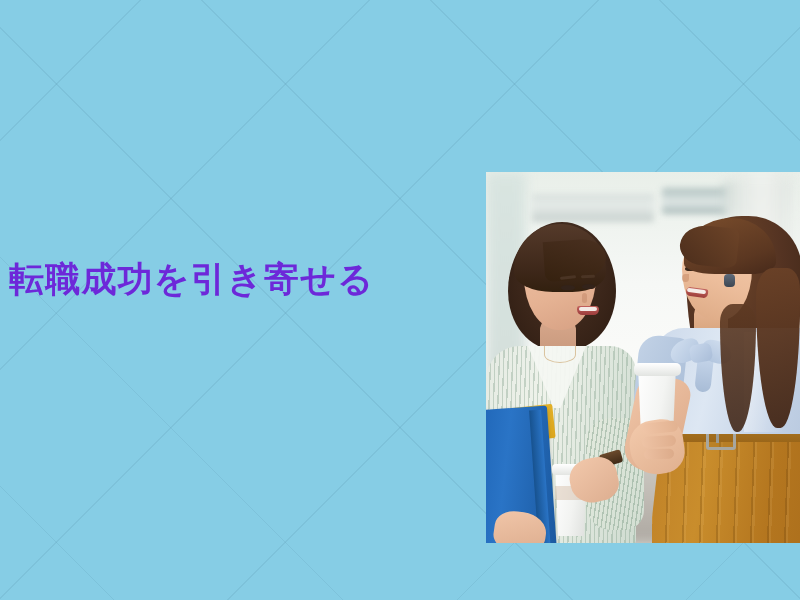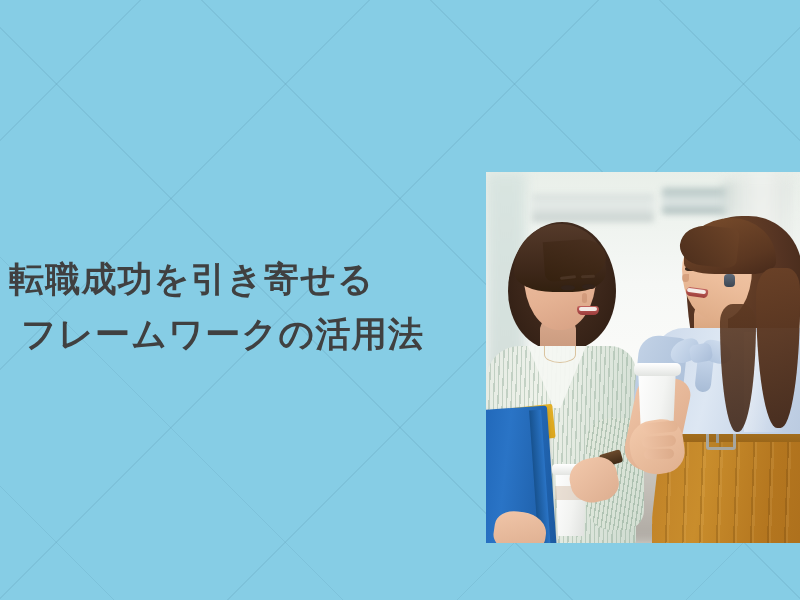--- a/index.html
+++ b/index.html
@@ -76,21 +76,21 @@
     background-size: 16px 9px;
     background-repeat: repeat-x;
   }
 
   
   .lead-heading {
     position: absolute;
     left: 9px;
     top: 252px;
     width: 470px;
-    color: #404040;
+    color: #6d28d9;
     font-size: 35px;
     line-height: 55px;
     font-weight: 700;
     letter-spacing: 1.2px;
     font-family: "DejaVu Sans", "Liberation Sans", sans-serif;
   }
   .lead-heading .line { display: block; white-space: nowrap; }
   .lead-heading .line-2 { padding-left: 12px; }
 
   
@@ -431,21 +431,20 @@
 </head>
 <body>
 
 <div class="banner">
 
   <div class="bg-pattern"></div>
 
 
   <div class="lead-heading">
     <span class="line line-1">転職成功を引き寄せる</span>
-    <span class="line line-2">フレームワークの活用法</span>
   </div>
 
   <div class="photo">
     <div class="photo-scene">
 
       <div class="bd-wall"></div>
       <div class="bd-left-col"></div>
       <div class="bd-panel-a"></div>
       <div class="bd-panel-b"></div>
       <div class="bd-panel-c"></div>

